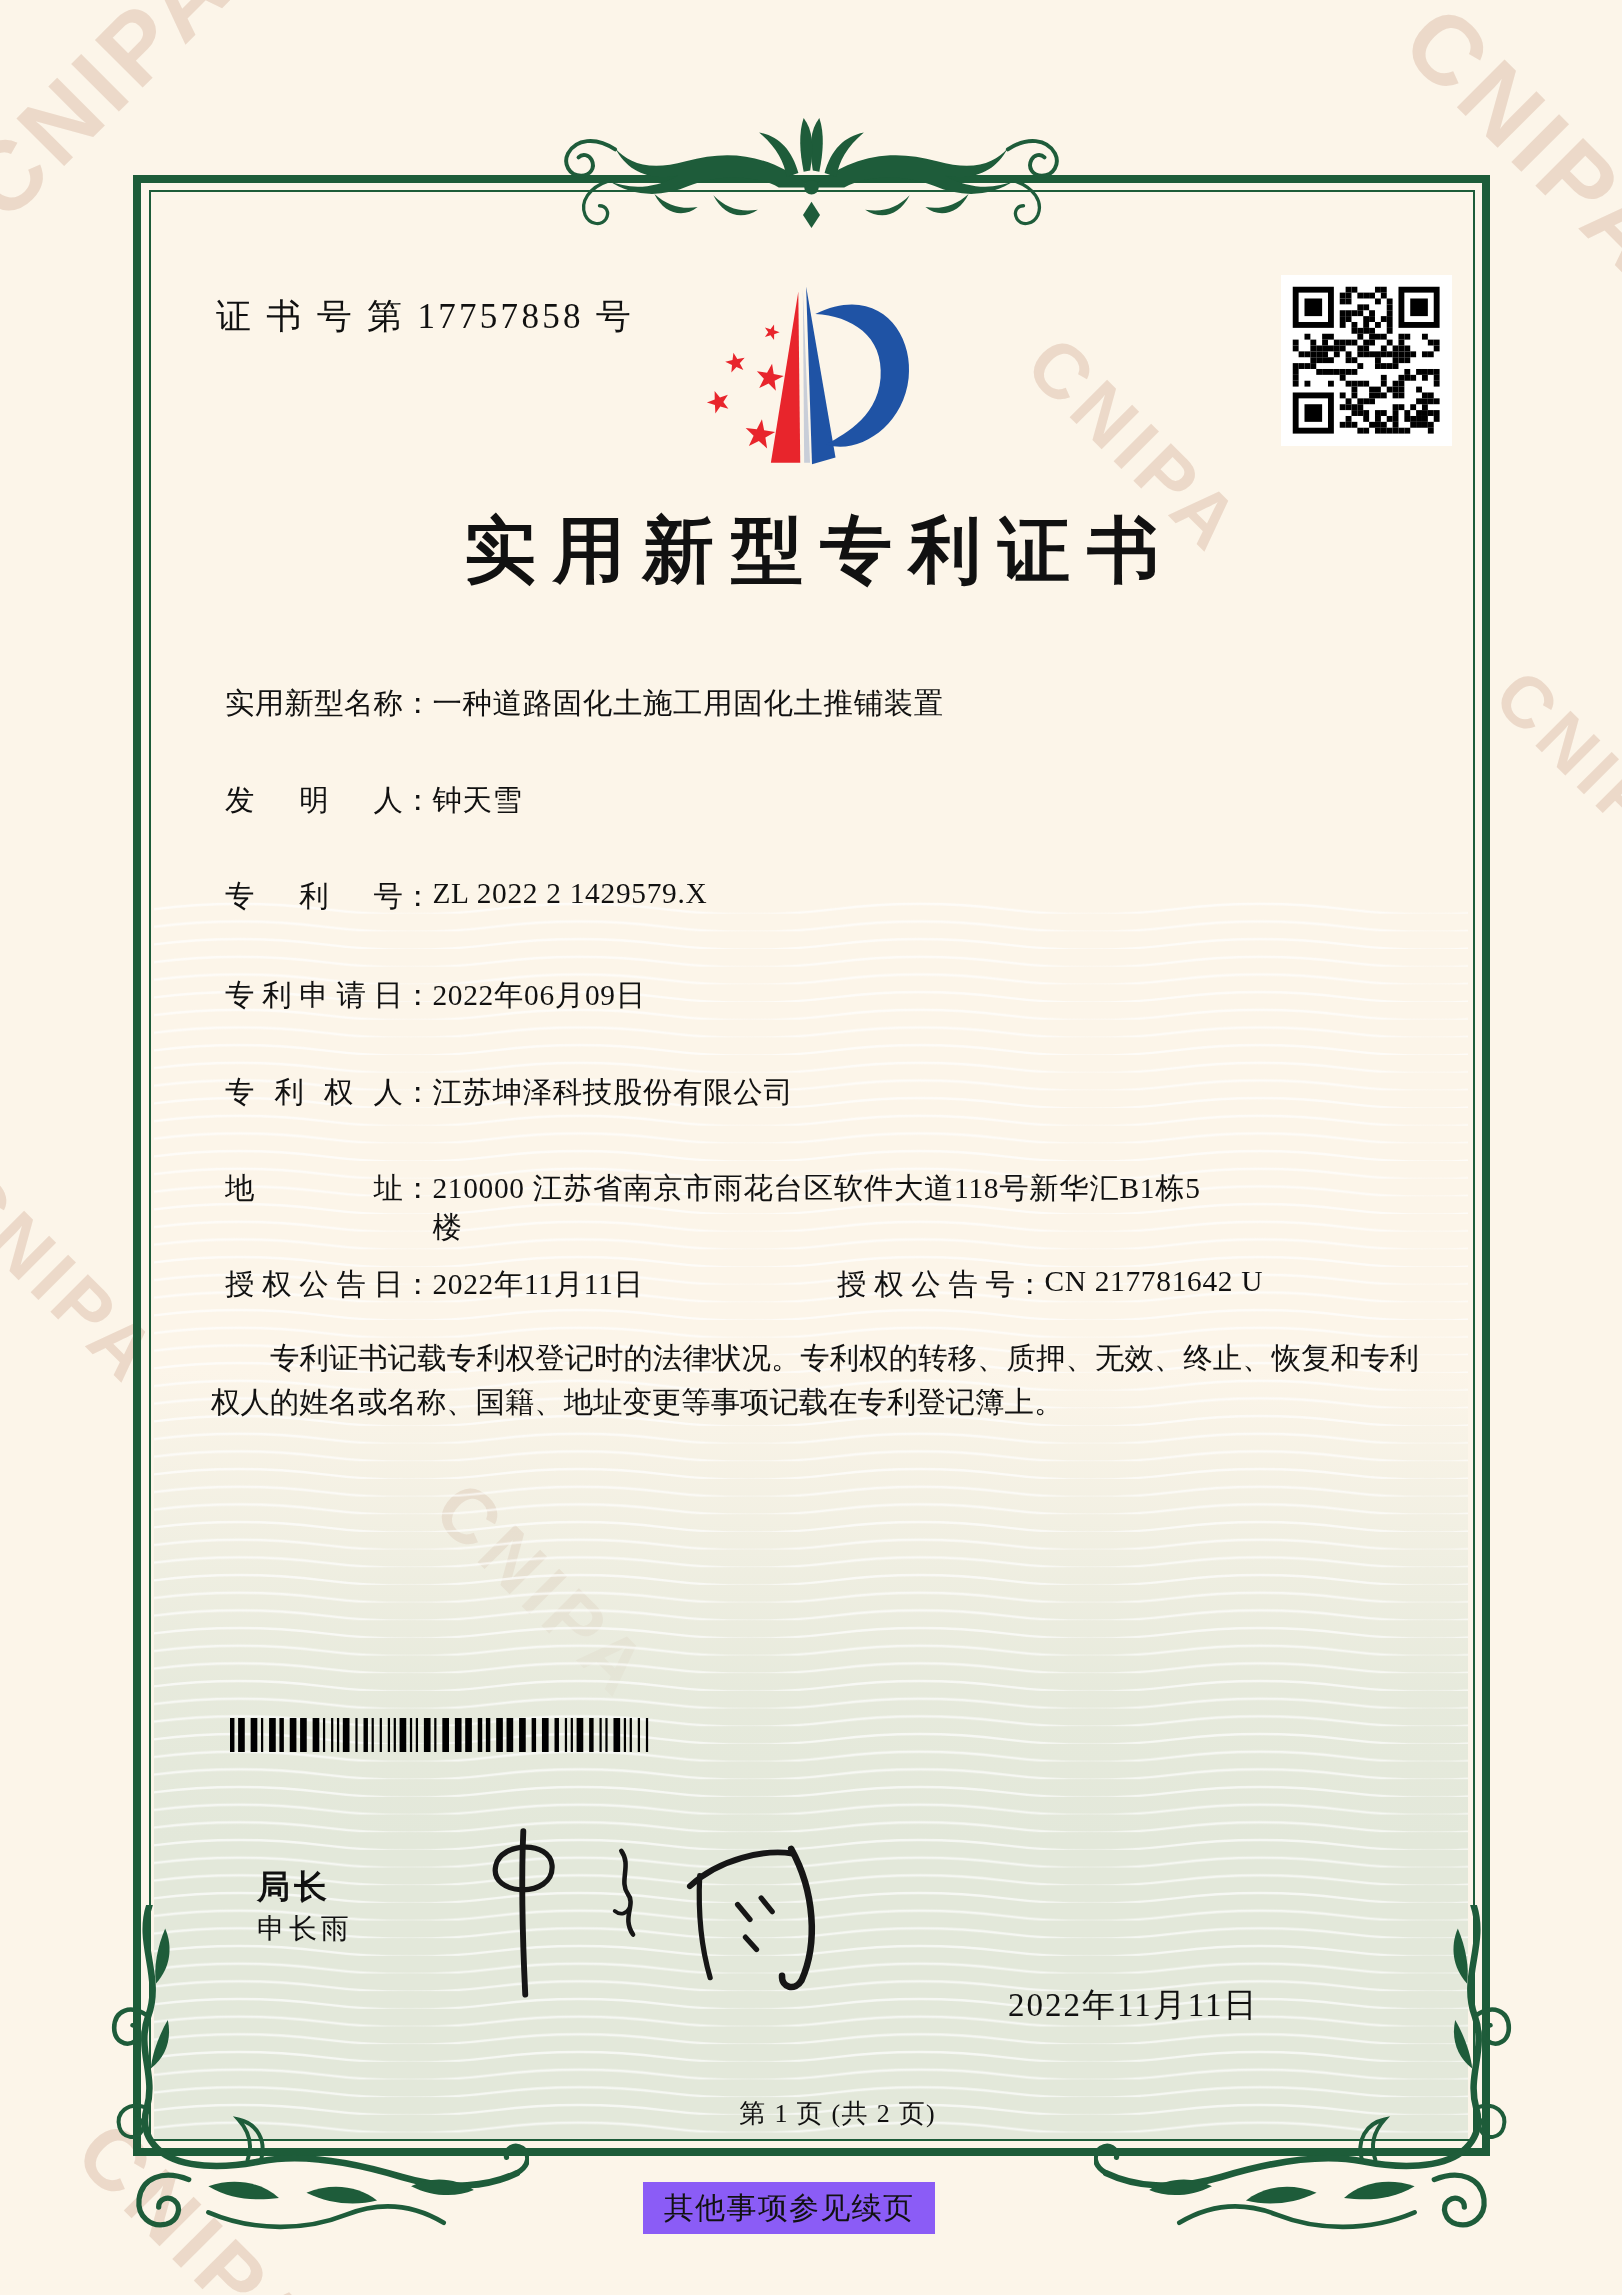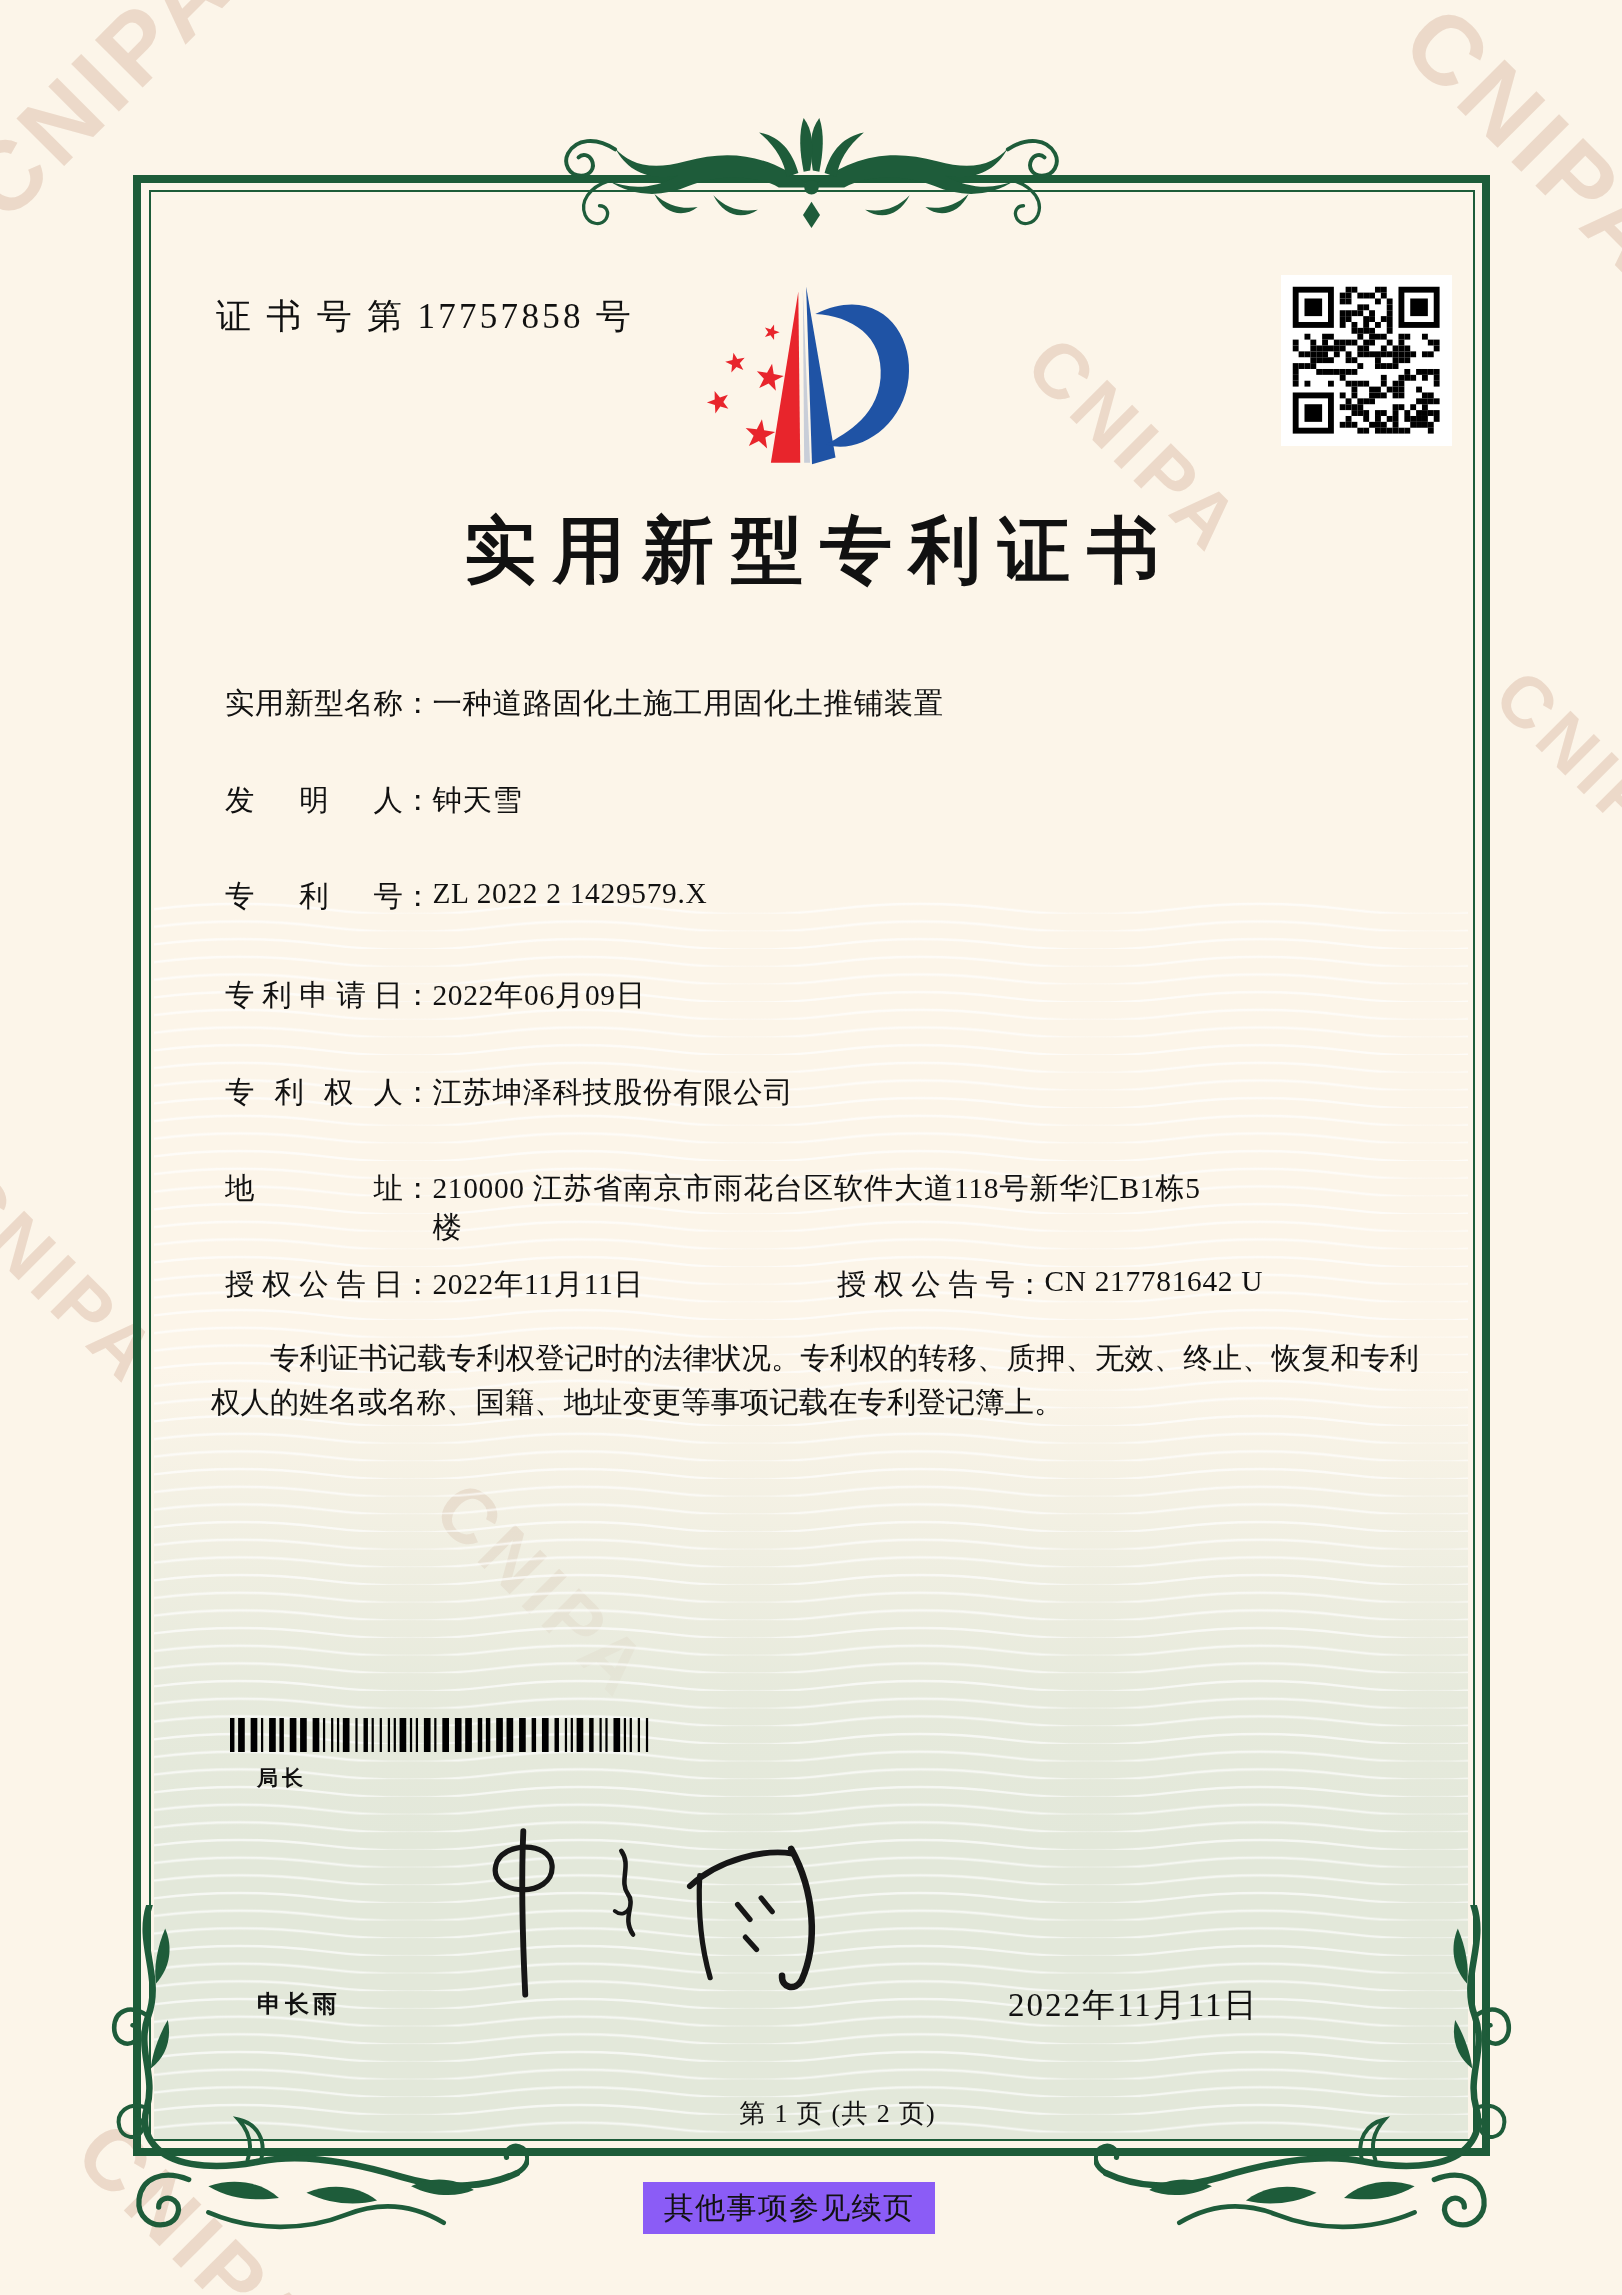--- a/index.html
+++ b/index.html
@@ -58,22 +58,22 @@
   #row-filing{top:976px;} #row-patentee{top:1073px;} #row-address{top:1169px;}
   #row-grant{top:1265px;}
   #grant-no-pair{position:absolute;left:612px;top:0;white-space:nowrap;}
   #row-grant .flabel{width:178px;}
 
   #legal{left:211px;top:1336px;width:1208px;font-size:29.4px;line-height:44px;text-align:justify;}
   #legal p{margin:0;text-indent:59px;}
 
   #barcode{left:230px;top:1718px;width:421px;height:34px;}
 
-  #sig-title{left:257px;top:1764px;font-size:21px;font-family:"Liberation Sans",sans-serif;font-weight:600;letter-spacing:3.9px;}
-  #sig-name{left:257px;top:1988px;font-size:24px;font-family:"Liberation Sans",sans-serif;font-weight:700;letter-spacing:3.9px;}
+  #sig-title{left:257px;top:1865px;font-size:33px;font-family:"Liberation Sans",sans-serif;font-weight:600;letter-spacing:3.9px;}
+  #sig-name{left:257px;top:1910px;font-size:28px;font-family:"Liberation Sans",sans-serif;font-weight:400;letter-spacing:3.9px;}
   #signature-svg{left:425px;top:1813px;}
 
   #issue-date{left:1008px;top:1983px;font-size:33px;letter-spacing:2px;}
   #page-info{left:622px;top:2096px;width:314px;text-align:right;font-size:26px;letter-spacing:1.3px;}
 
   #note-box{left:643px;top:2182px;width:292px;height:52px;background:#8b5cf6;
             display:flex;align-items:center;justify-content:center;z-index:4;}
   #note-box span{font-size:30px;letter-spacing:1.3px;}
 </style>
 </head>

